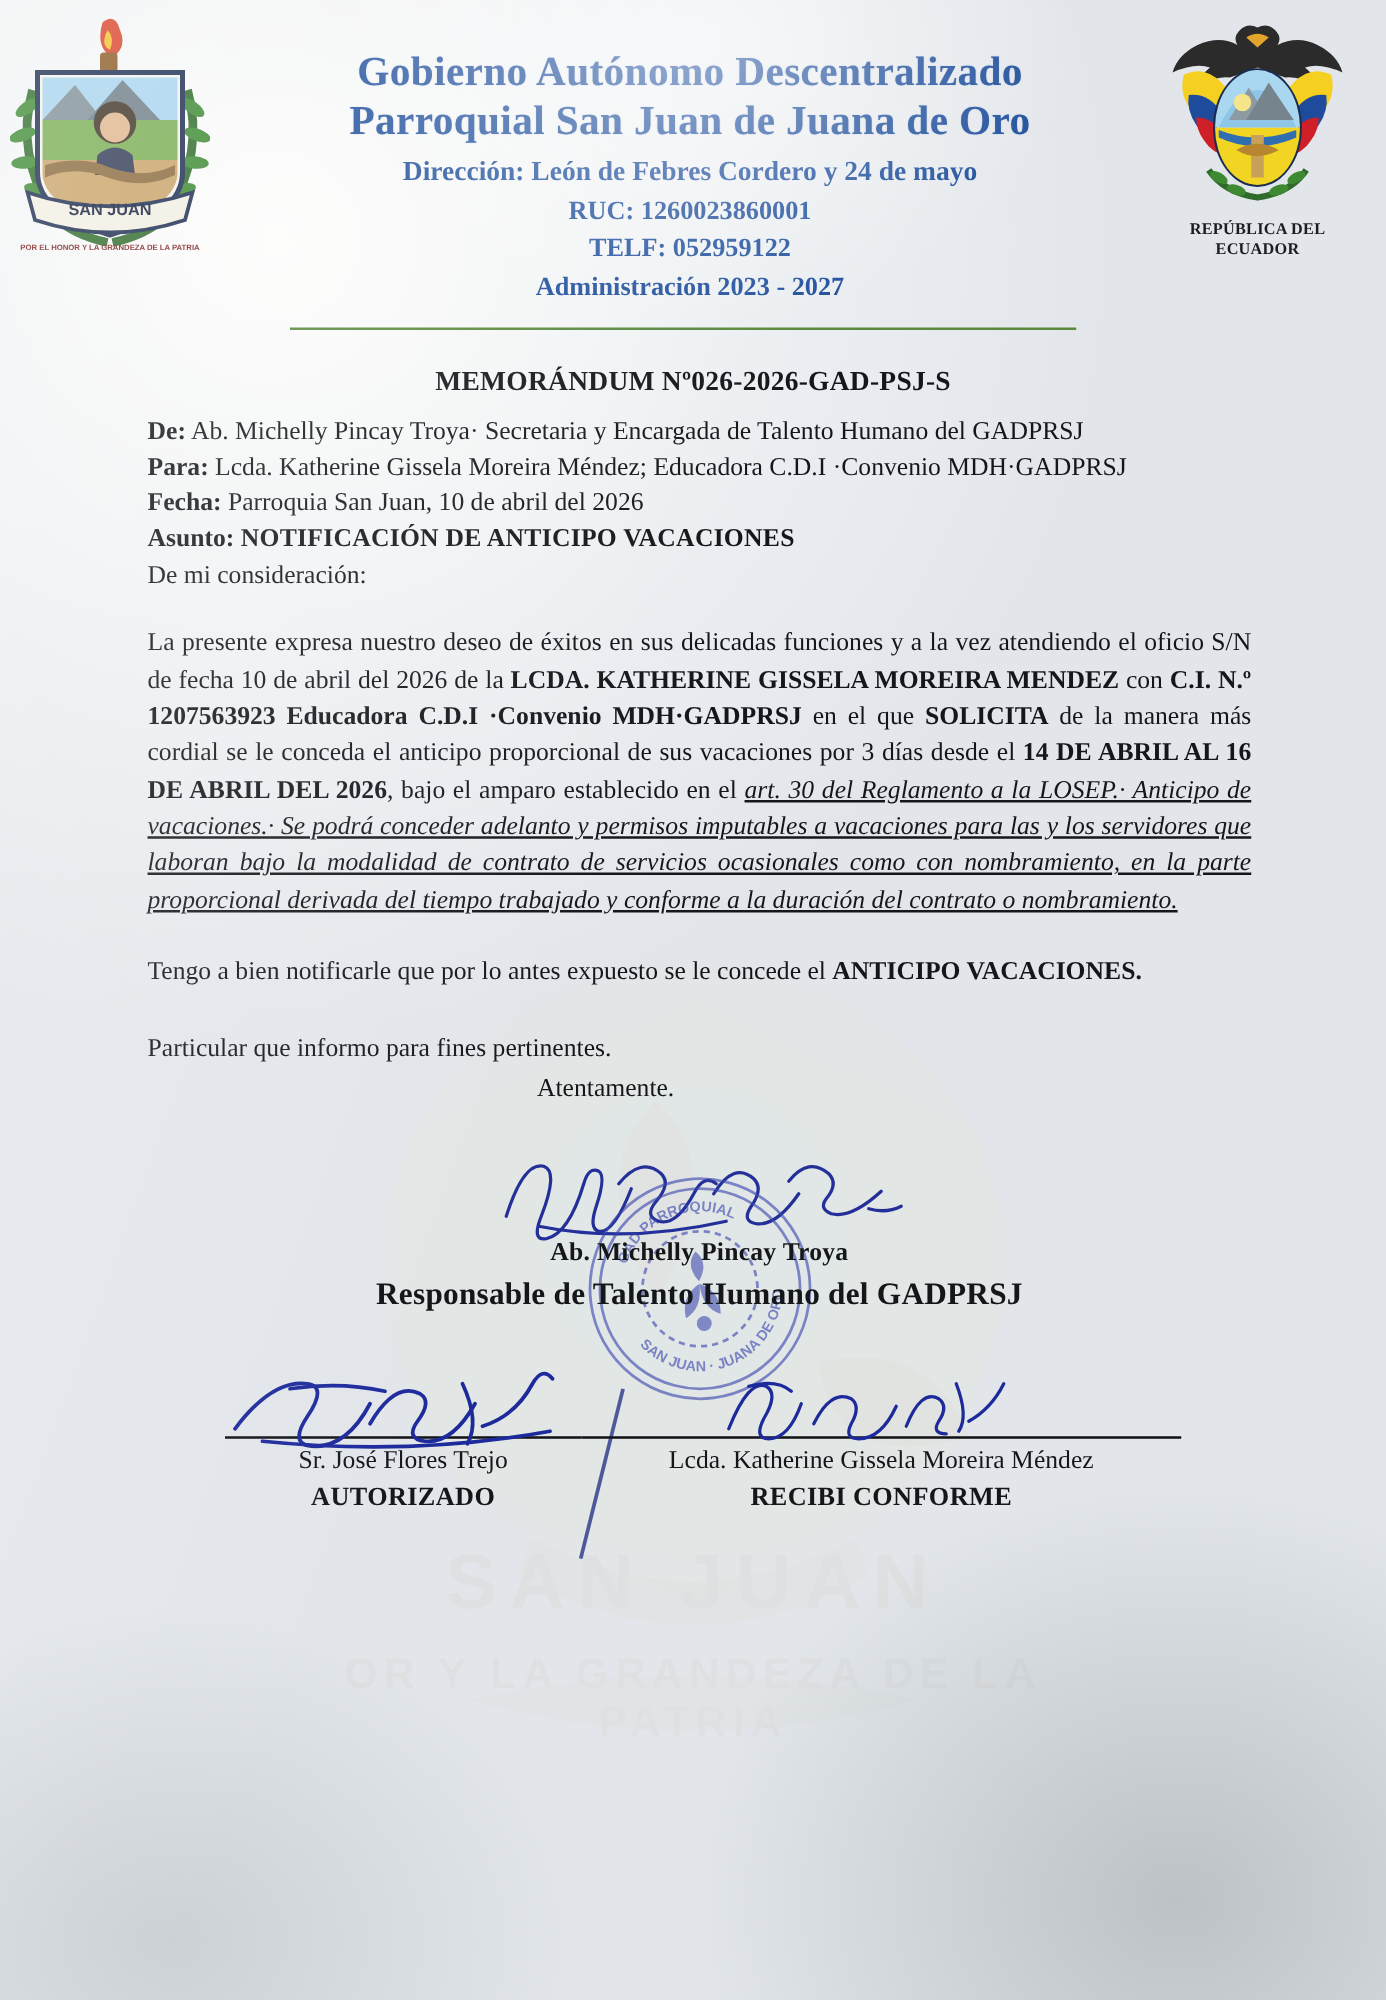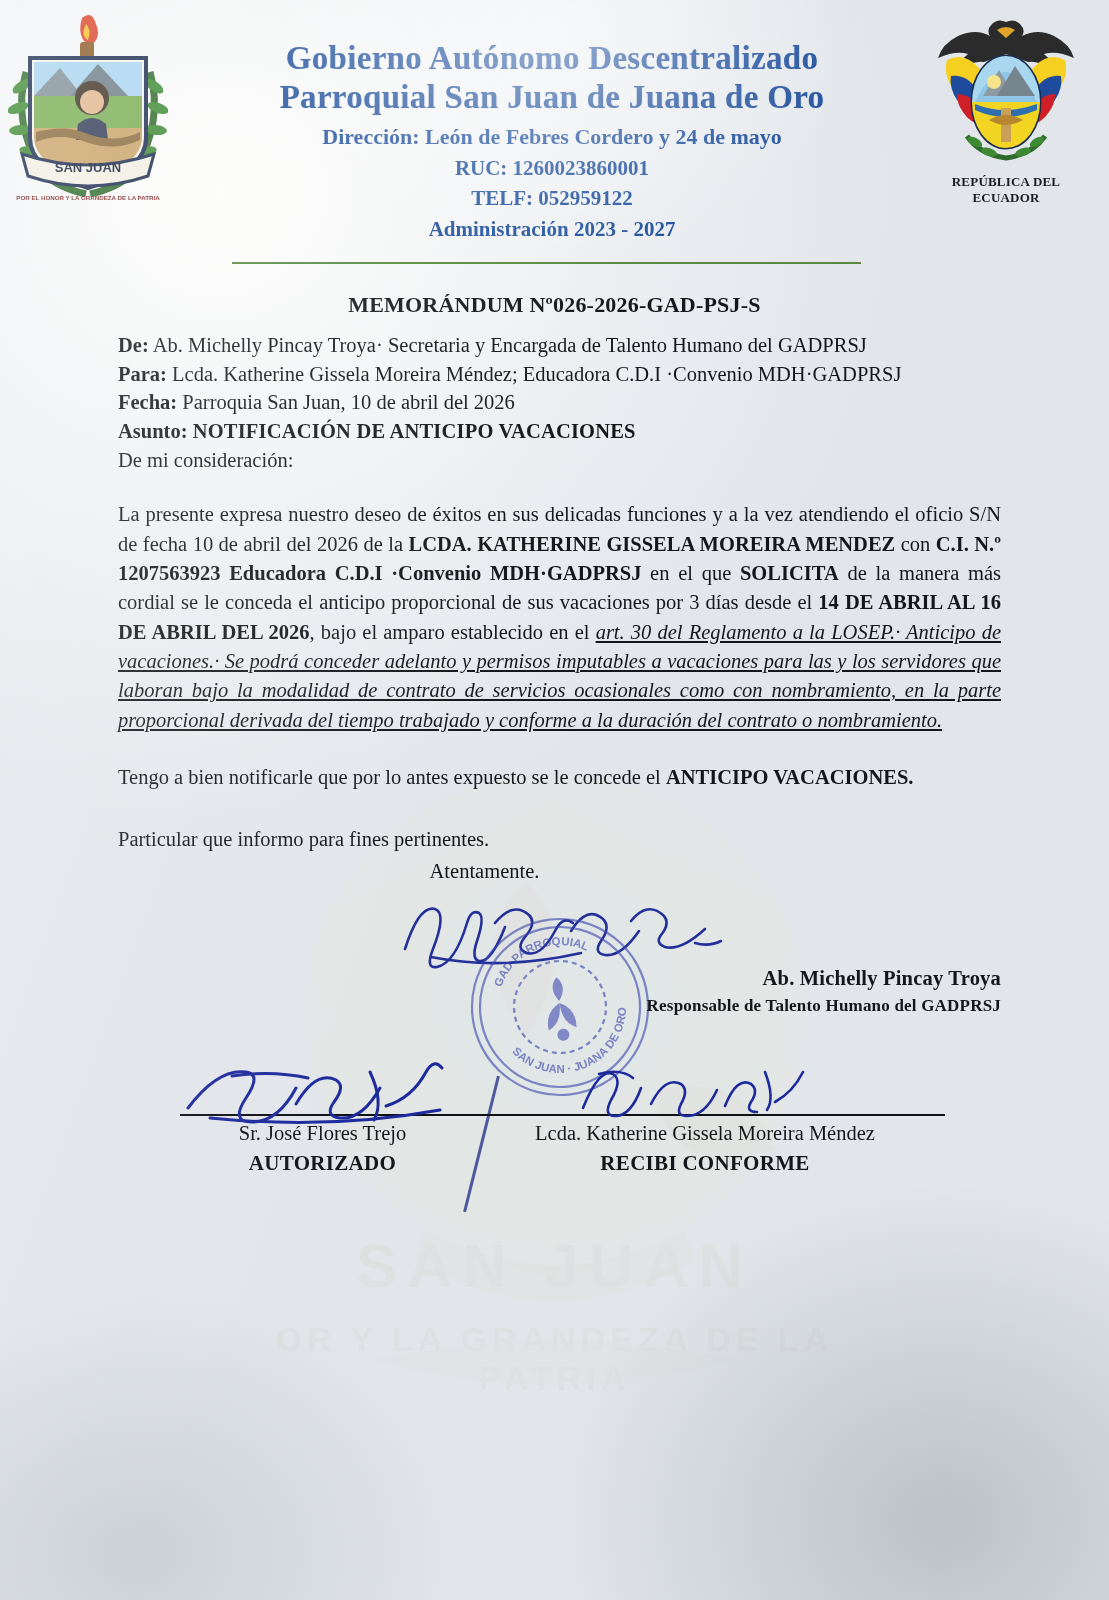--- a/index.html
+++ b/index.html
@@ -175,22 +175,22 @@
   }
   .atentamente {
     margin: 4px 0 0 0;
     text-align: center;
     padding-right: 150px;
   }
 
   
   .sign-main {
     position: relative;
-    margin-top: 80px;
-    text-align: right;
+    margin-top: 104px;
+    text-align: center;
   }
   .sign-main .sig-ink {
     position: absolute;
     left: 50%;
     transform: translateX(-50%);
     top: -78px;
     width: 330px;
     height: 86px;
   }
   .sign-main .stamp {
@@ -203,21 +203,21 @@
     opacity: 0.72;
   }
   .sign-name {
     font-size: 20.5px;
     font-weight: 700;
     letter-spacing: 0.2px;
     position: relative;
     z-index: 3;
   }
   .sign-role {
-    font-size: 17px;
+    font-size: 25px;
     font-weight: 700;
     letter-spacing: 0.2px;
     position: relative;
     z-index: 3;
     margin-top: 2px;
   }
 
   .sign-row {
     position: relative;
     margin-top: 96px;

